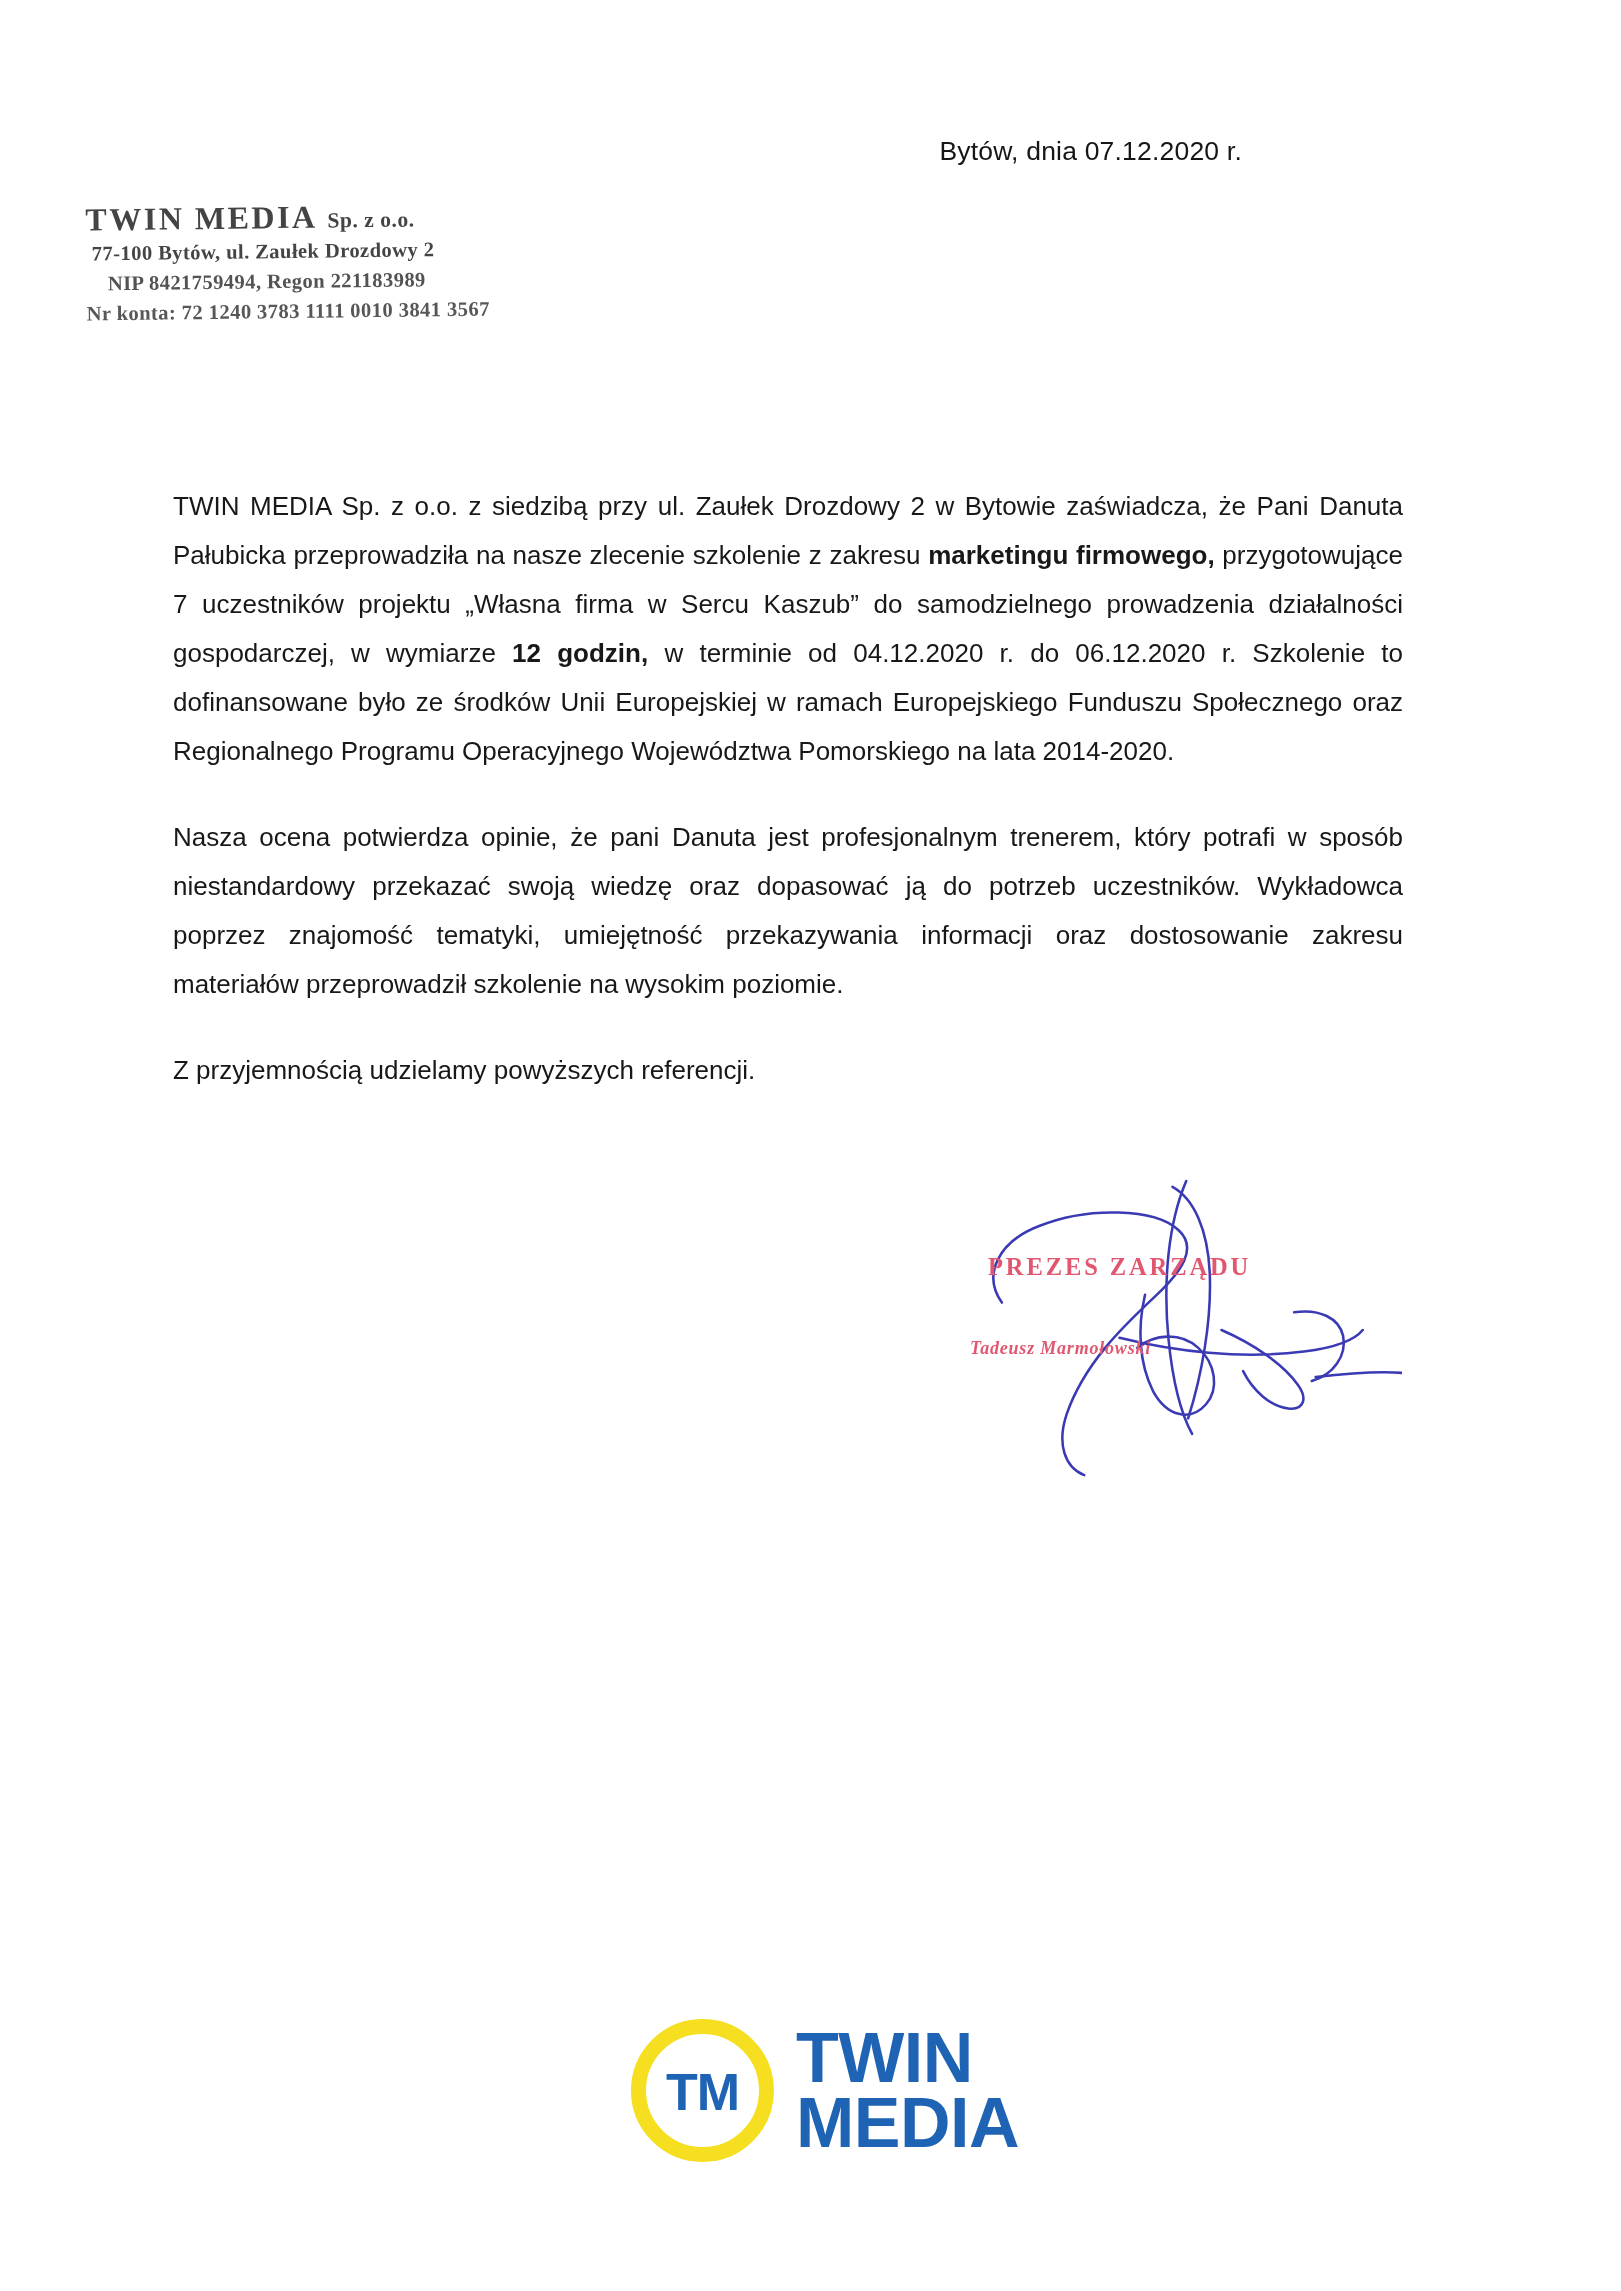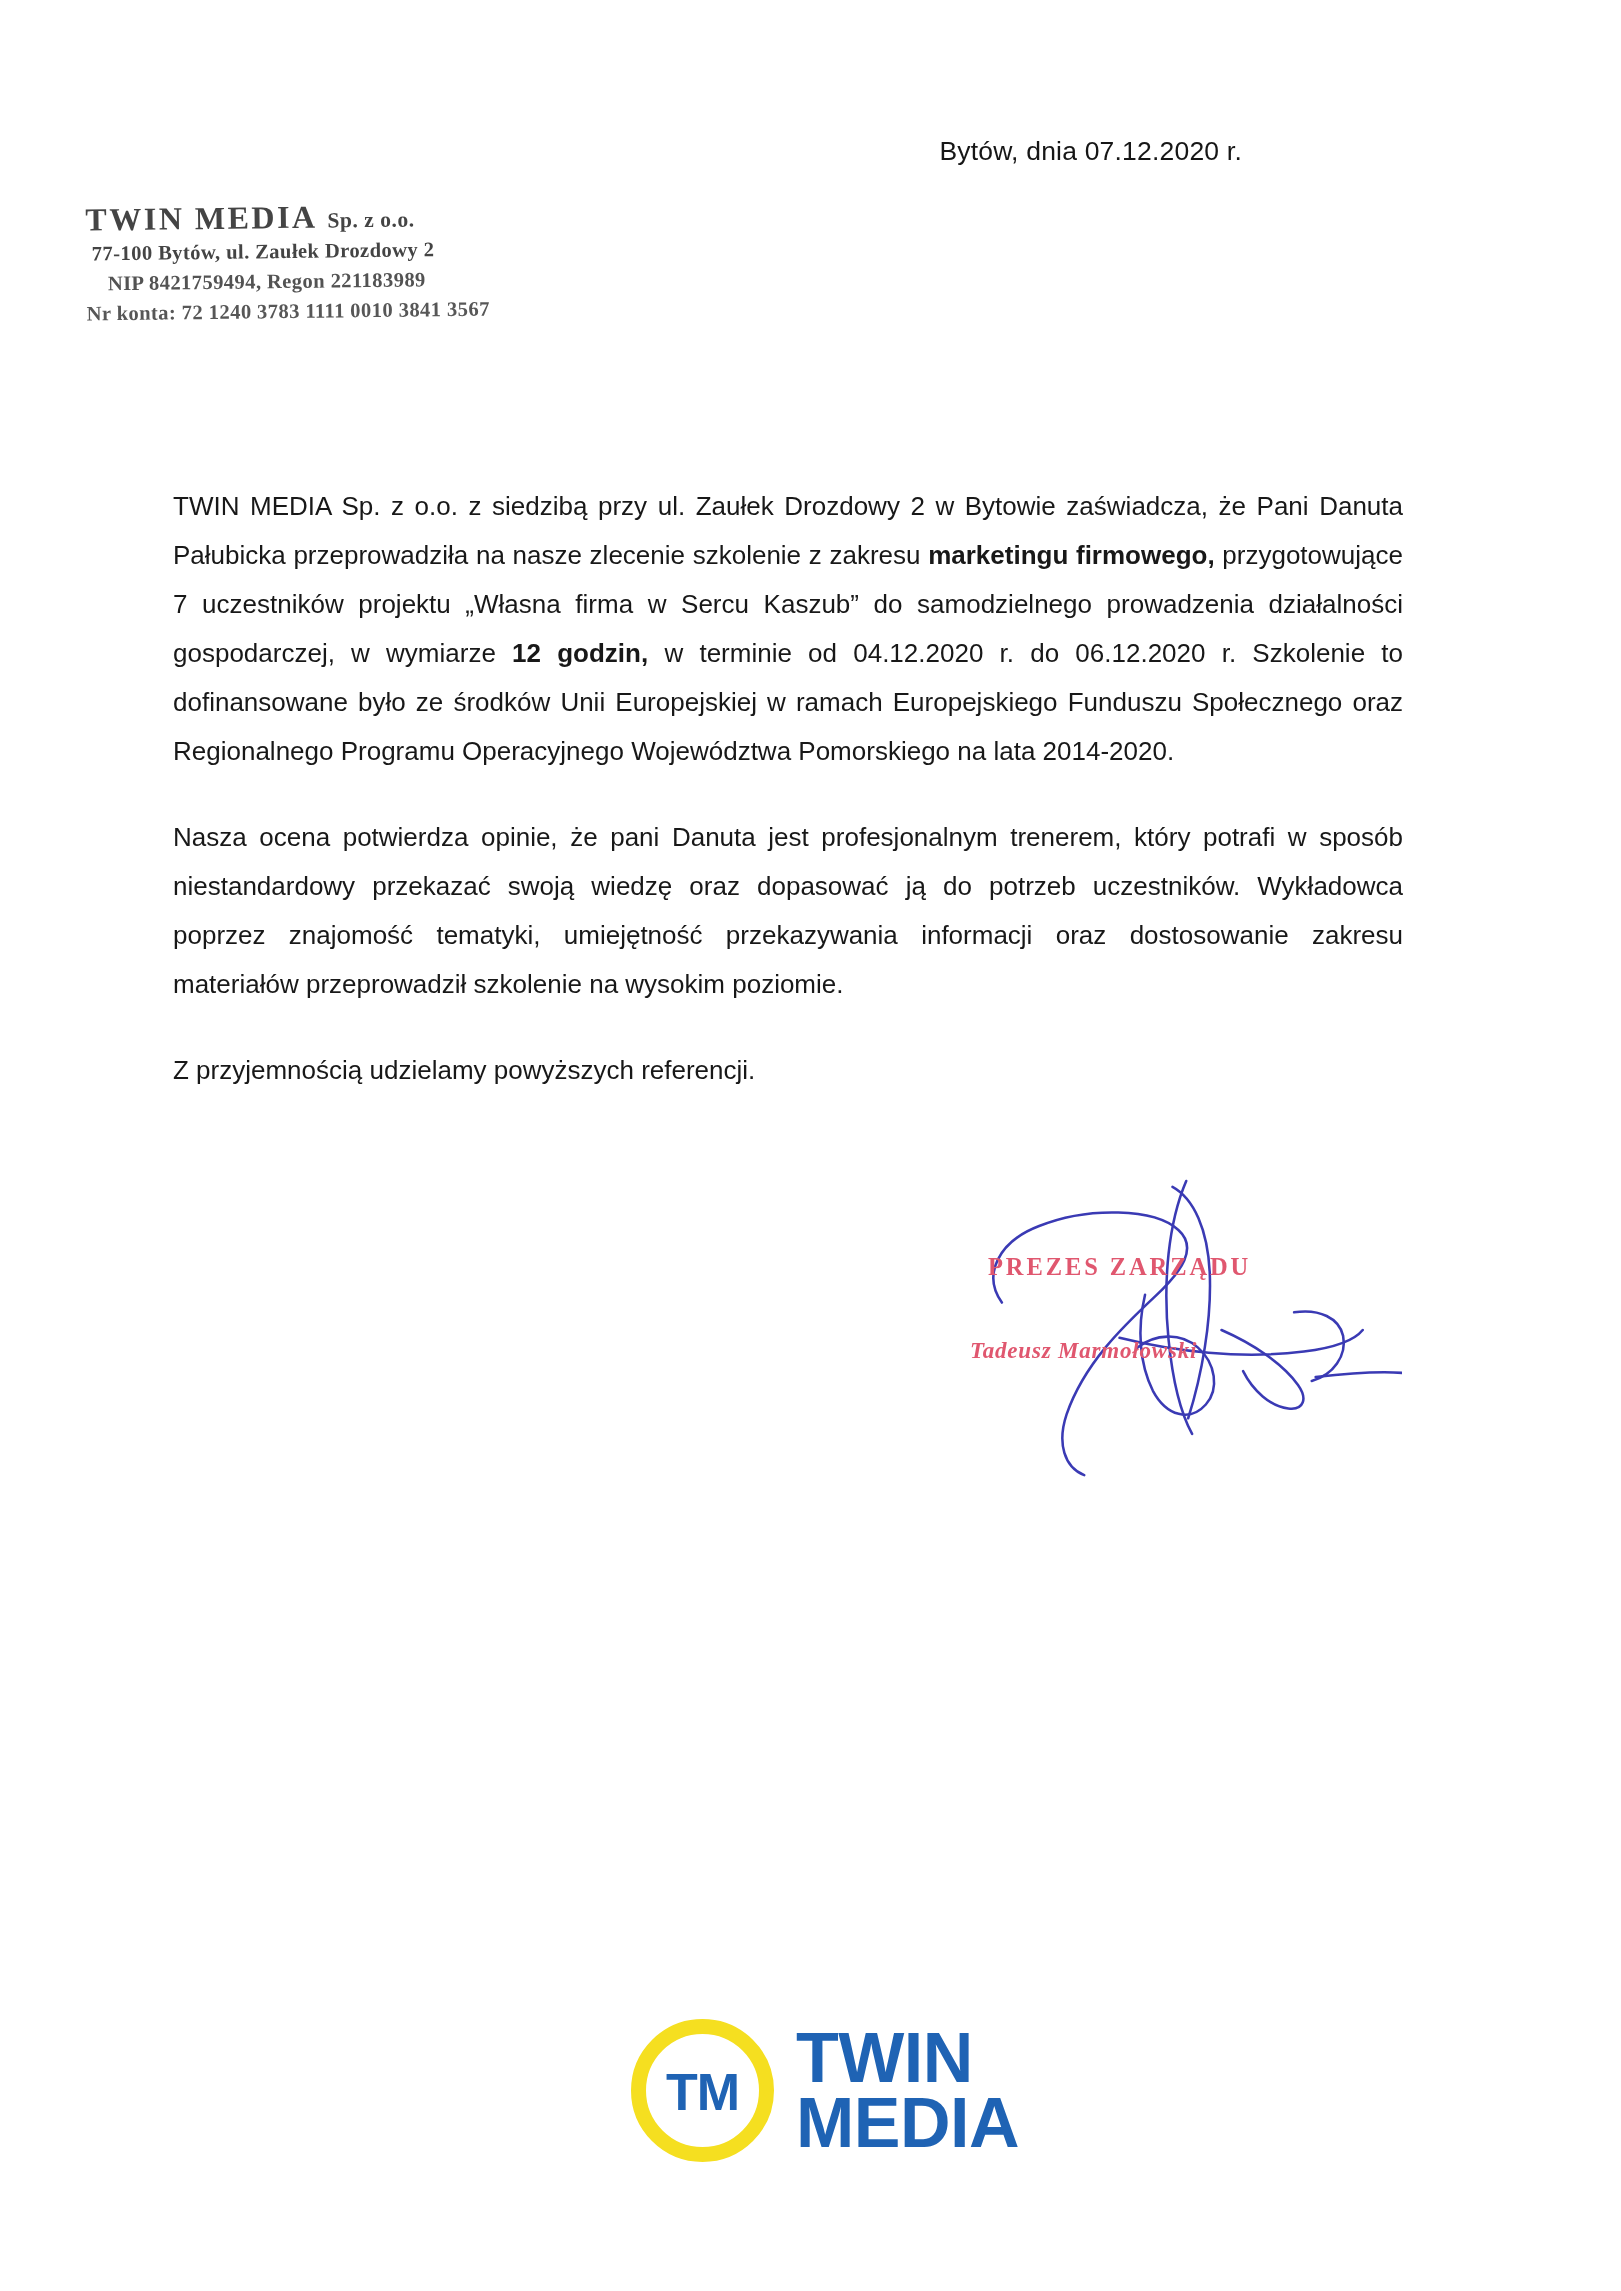--- a/index.html
+++ b/index.html
@@ -117,21 +117,21 @@
     letter-spacing: 2.9px;
     color: #e0576f;
     white-space: nowrap;
   }
   .sig-stamp-name {
     position: absolute;
     left: 39px;
     top: 181px;
     font-family: "Liberation Serif", serif;
     font-style: italic;
-    font-size: 23px;
+    font-size: 18px;
     font-weight: 700;
     letter-spacing: 0.8px;
     color: #e0576f;
     white-space: nowrap;
     text-align: center;
   }
   .sig-ink {
     position: absolute;
     left: -39px;
     top: -29px;

